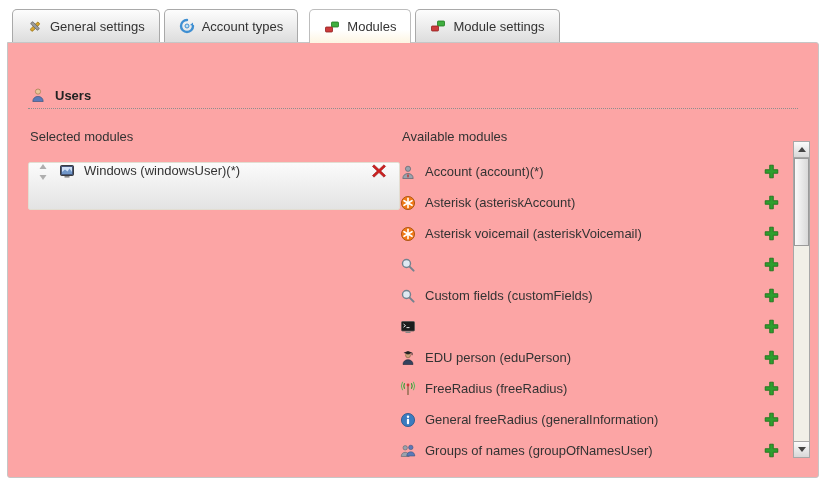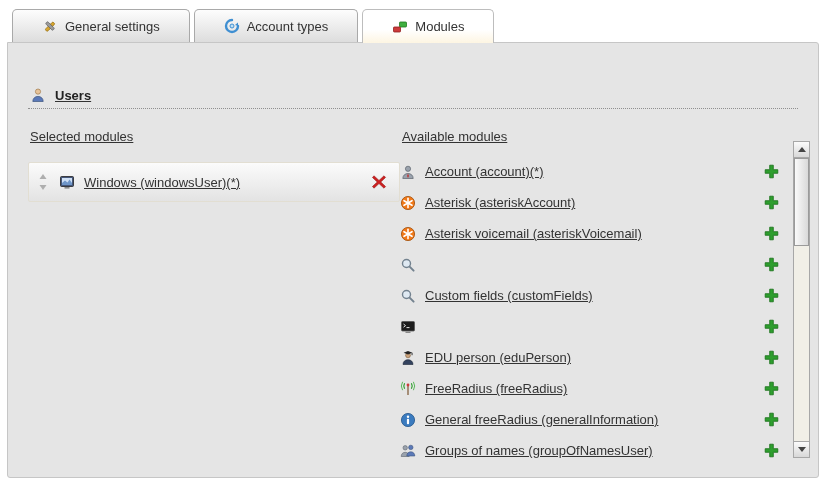--- a/index.html
+++ b/index.html
@@ -9,40 +9,39 @@
     background:#ffffff;
     font-family:"Liberation Sans", sans-serif;
     font-size:13px; color:#333;
     position:relative; overflow:hidden;
   }
 
   
   .tabbar { position:absolute; top:9px; left:12px; display:flex; gap:4px; z-index:3; }
   .tab {
     display:flex; align-items:center; gap:7px;
-    height:33px; padding:0 29px;
+    height:33px; padding:0 14px;
     border:1px solid #a9a9a9; border-bottom:none;
     border-radius:5px 5px 0 0;
     background:linear-gradient(#fdfdfd,#dddddd);
     color:#333; cursor:pointer; white-space:nowrap;
   }
   .tab.active {
     background:linear-gradient(#ffffff 60%, #fdf5e2);
     border-color:#bdbdbd;
-    height:34px; position:relative; z-index:4;
+    height:34px; position:relative; z-index:4;margin-left:7px;
   }
   .tab .ticon { width:16px; height:16px; flex:0 0 16px; }
 
   
   .panel {
     position:absolute; left:7px; right:7px; top:42px; bottom:8px;
-    background:#e5e5e5;
+    background:#fca5a5;
     border:1px solid #c6c6c6;
     border-radius:0 3px 3px 3px;
-    text-decoration:underline;
   }
 
   .users-header {
     display:flex; align-items:center; gap:9px;
     margin:44px 20px 0 22px;
     font-weight:bold; color:#222;
   }
   .dotted-rule {
     border-bottom:1px dotted #8f8f8f;
     margin:5px 20px 0 20px; height:1px;
@@ -50,22 +49,22 @@
 
   .columns { display:flex; margin:20px 8px 0 20px; }
   .col-left  { width:372px; flex:0 0 372px; }
   .col-right { flex:1; display:flex; }
 
   .col-label { color:#333; padding-left:2px; }
 
   
   .sel-row {
     margin-top:18px;
-    height:40px;
-    display:flex; align-items:center;
+    height:48px;
+    display:flex; 
     padding:0 12px 0 8px;
     background:linear-gradient(#fbfbfb,#e3e3e3);
     border:1px solid #e2ded2; border-radius:2px;
   }
   .sel-row .drag { width:12px; height:18px; margin-right:10px; cursor:grab; }
   .sel-row .mod-label { margin-left:9px; }
   .sel-row .del { margin-left:auto; width:16px; height:16px; cursor:pointer; }
 
   
   .avail-list { flex:1; margin-top:12px; }
@@ -127,20 +126,29 @@
   <div class="tab active">
     <span class="ticon">
       <svg width="16" height="16" viewBox="0 0 16 16">
         <rect x="7.5" y="3" width="7" height="5" rx="0.8" fill="#3fae3f" stroke="#1f7a1f" stroke-width="0.8"></rect>
         <rect x="1.5" y="8" width="7" height="5" rx="0.8" fill="#cc3b3b" stroke="#8f1f1f" stroke-width="0.8"></rect>
       </svg>
     </span>
     <span>Modules</span>
   </div>
 
+  <div class="tab">
+    <span class="ticon">
+      <svg width="16" height="16" viewBox="0 0 16 16">
+        <rect x="7.5" y="3" width="7" height="5" rx="0.8" fill="#3fae3f" stroke="#1f7a1f" stroke-width="0.8"></rect>
+        <rect x="1.5" y="8" width="7" height="5" rx="0.8" fill="#cc3b3b" stroke="#8f1f1f" stroke-width="0.8"></rect>
+      </svg>
+    </span>
+    <span>Module settings</span>
+  </div>
 
 </div>
 
 <div class="panel">
 
   <div class="users-header">
     <span>
       <svg width="16" height="16" viewBox="0 0 16 16">
         <circle cx="8" cy="4.6" r="2.6" fill="#e8c49a" stroke="#a07a4a" stroke-width="0.7"></circle>
         <path d="M2.8 14.5c0-3.2 2.3-5.1 5.2-5.1s5.2 1.9 5.2 5.1z" fill="#5b79b8" stroke="#3c547e" stroke-width="0.7"></path>

